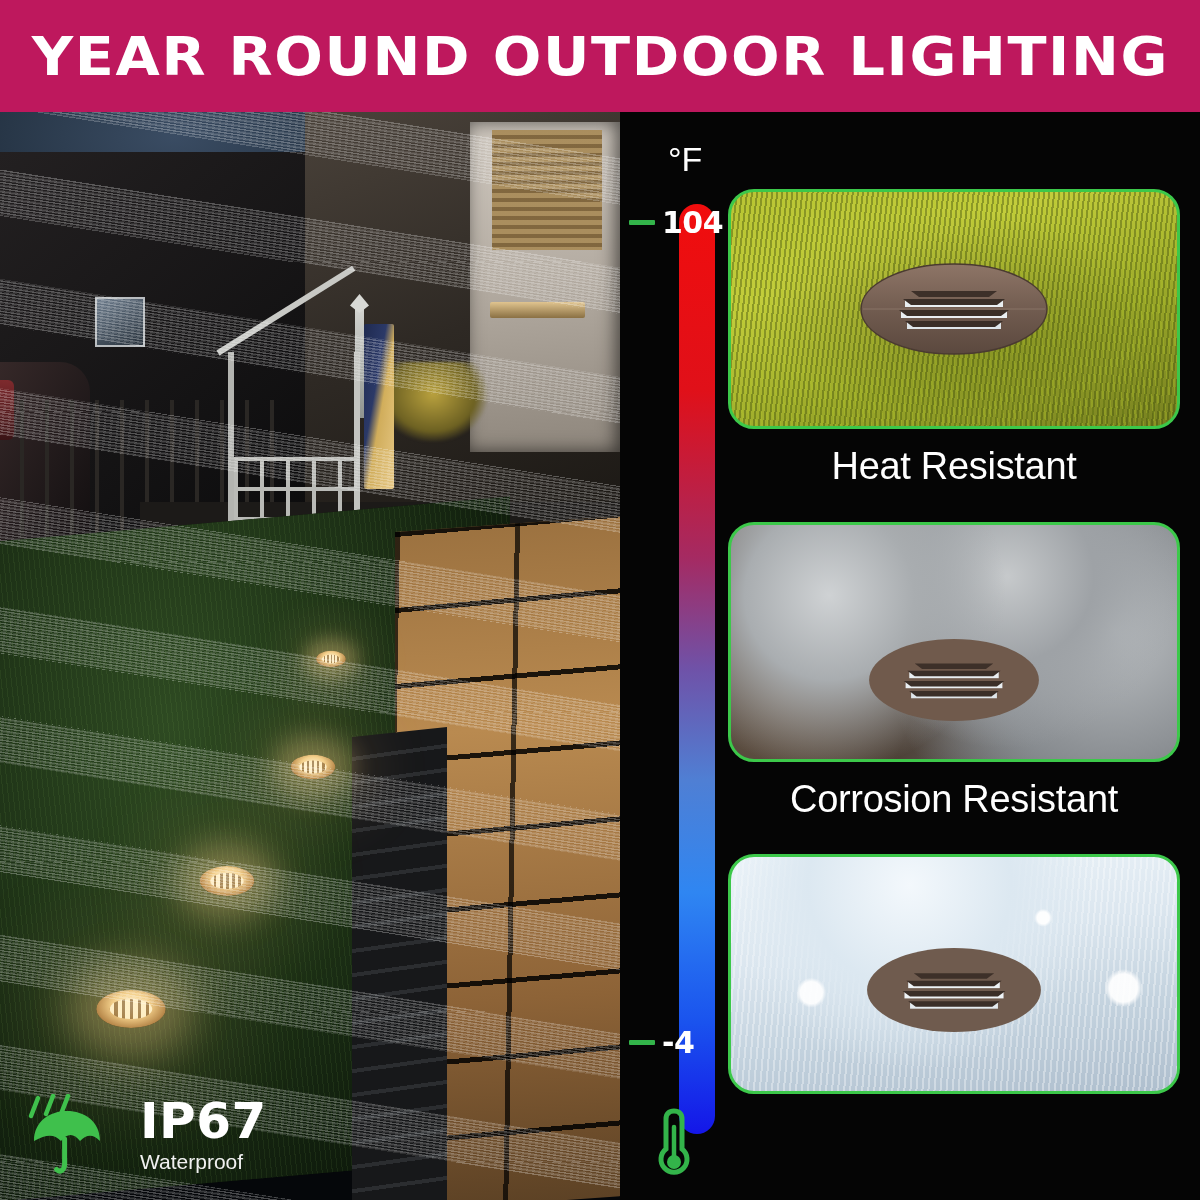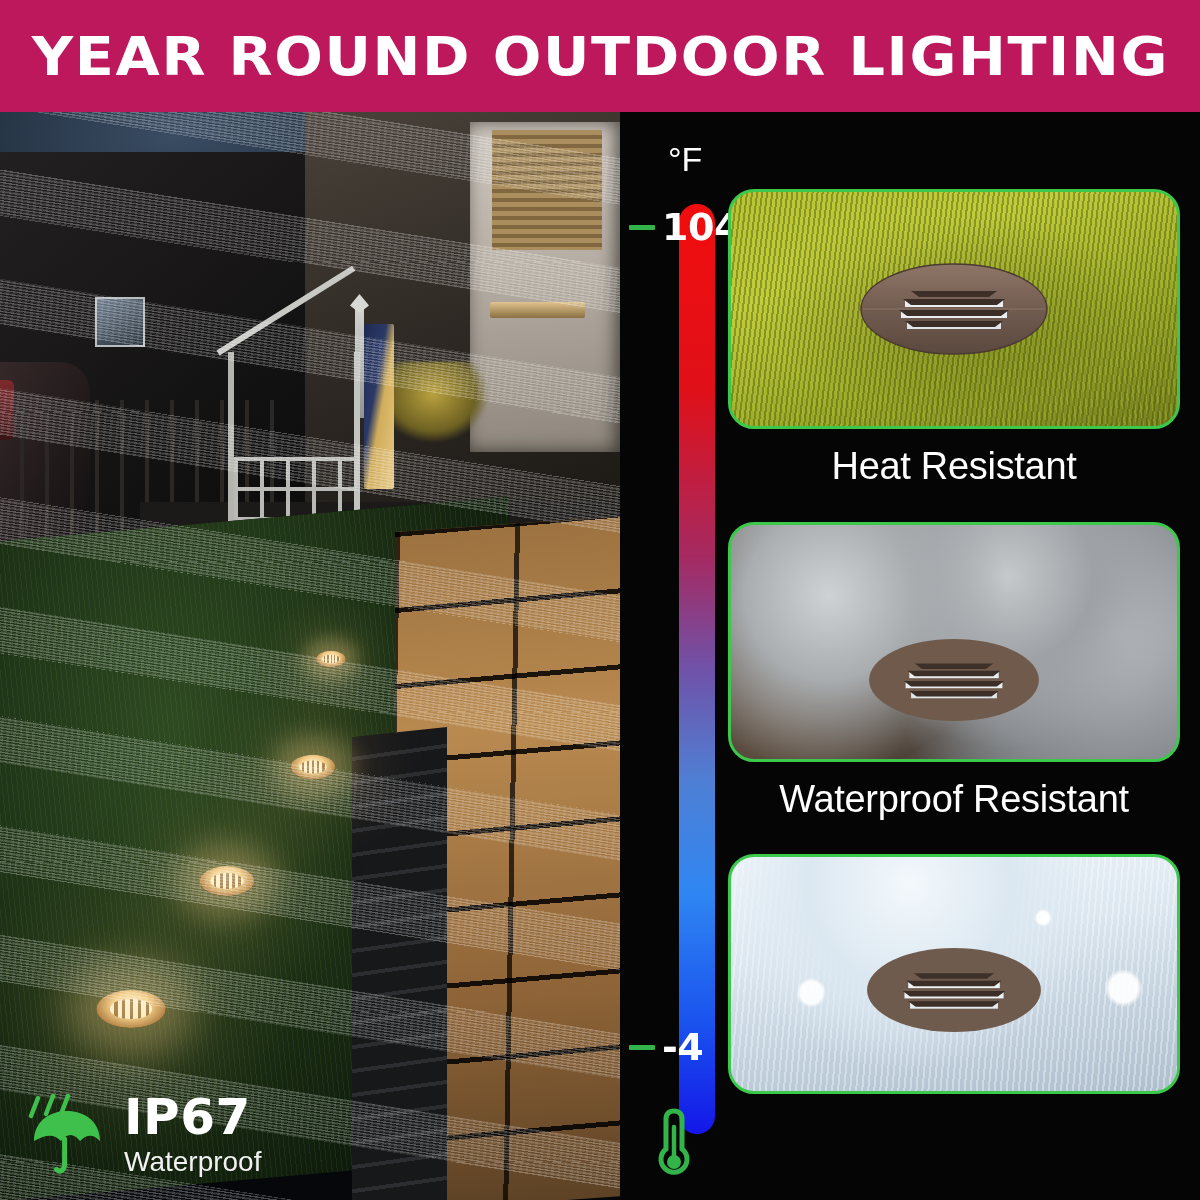--- a/index.html
+++ b/index.html
@@ -166,29 +166,29 @@
       repeating-linear-gradient(9deg, rgba(255,255,255,.16) 0 1px, transparent 1px 2px);
     background-size: 100% 150px, 100% 95px;
     mask-image: repeating-linear-gradient(9deg, #000 0 46px, transparent 46px 108px);
     -webkit-mask-image: repeating-linear-gradient(9deg, #000 0 46px, transparent 46px 108px);
     opacity:.62; pointer-events:none;
   }
 
   
   .ip-badge {
     position:absolute; left:22px; top:1085px; width:300px; height:100px;
-    display:flex; align-items:center; gap:16px;
+    display:flex; align-items:center; gap:32px;
   }
   .umbrella-wrap { position:relative; width:86px; height:82px; flex:0 0 86px; }
   .ip-text { display:flex; flex-direction:column; justify-content:center; }
   .ip-main {
     color:#fff; font-size:50px; font-weight:700; line-height:1; letter-spacing:.5px;
     font-family:"DejaVu Sans", sans-serif;
   }
-  .ip-sub { color:#f1f1f1; font-size:28px; font-weight:400; margin-top:4px;text-align:center; }
+  .ip-sub { color:#f1f1f1; font-size:21px; font-weight:400; margin-top:4px; }
 
   
   .thermo-col { position:absolute; left:620px; top:112px; width:108px; height:1088px; }
   .deg-f {
     position:absolute; left:48px; top:28px; color:#fff; font-size:34px; font-weight:400;
     letter-spacing:0px;
   }
   .gauge-bar {
     position:absolute; left:59px; top:92px; width:36px; height:930px;
     border-radius:18px;
@@ -197,21 +197,21 @@
       #e01019 20%,
       #a52a62 38%,
       #6f52a8 50%,
       #4f7fd4 62%,
       #2f86f2 74%,
       #1a53ee 88%,
       #1416e8 100%);
   }
   .tick { position:absolute; display:flex; align-items:center; gap:7px; }
   .tick-dash { width:26px; height:5px; background:#33b44a; border-radius:1px; }
-  .tick-val { color:#fff; font-size:38px; font-weight:700; letter-spacing:-.5px;
+  .tick-val { color:#fff; font-size:30px; font-weight:700; letter-spacing:-.5px;
     font-family:"DejaVu Sans", sans-serif; }
   .tick-hot { left:9px; top:93px; }
   .tick-cold { left:9px; top:913px; }
   .thermo-icon { position:absolute; left:30px; top:993px; width:48px; height:76px; }
 
   
   .cards { position:absolute; left:728px; top:112px; width:472px; height:1088px; }
   .card { position:absolute; left:0; width:452px; }
   .card-img {
     width:452px; border:3px solid #3cc84a; border-radius:26px; overflow:hidden;
@@ -372,21 +372,21 @@
             <path d="M52 28 H138 L130 34 H60 Z" fill="#3d3029"></path>
             <rect x="46" y="37" width="98" height="7" fill="#e9eef1"></rect>
             <path d="M44 36 H146 L138 42 H52 Z" fill="#3a2e27"></path>
             <rect x="42" y="48" width="106" height="7" fill="#e9eef1"></rect>
             <path d="M40 47 H150 L142 53 H48 Z" fill="#3a2e27"></path>
             <rect x="48" y="59" width="94" height="7" fill="#dfe6ea"></rect>
             <path d="M46 58 H144 L136 64 H54 Z" fill="#3a2e27"></path>
           </g>
         </svg>
       </div>
-      <div class="card-label">Waterproof Resistant</div>
+      <div class="card-label">Corrosion Resistant</div>
     </div>
 
     <div class="card c3">
       <div class="card-img">
         <svg class="fixture" viewBox="0 0 190 92">
           <ellipse cx="95" cy="46" rx="93" ry="45" fill="#6f5b4e"></ellipse>
           <g>
             <path d="M52 28 H138 L130 34 H60 Z" fill="#3d3029"></path>
             <rect x="46" y="37" width="98" height="7" fill="#eef3f6"></rect>
             <path d="M44 36 H146 L138 42 H52 Z" fill="#3a2e27"></path>

